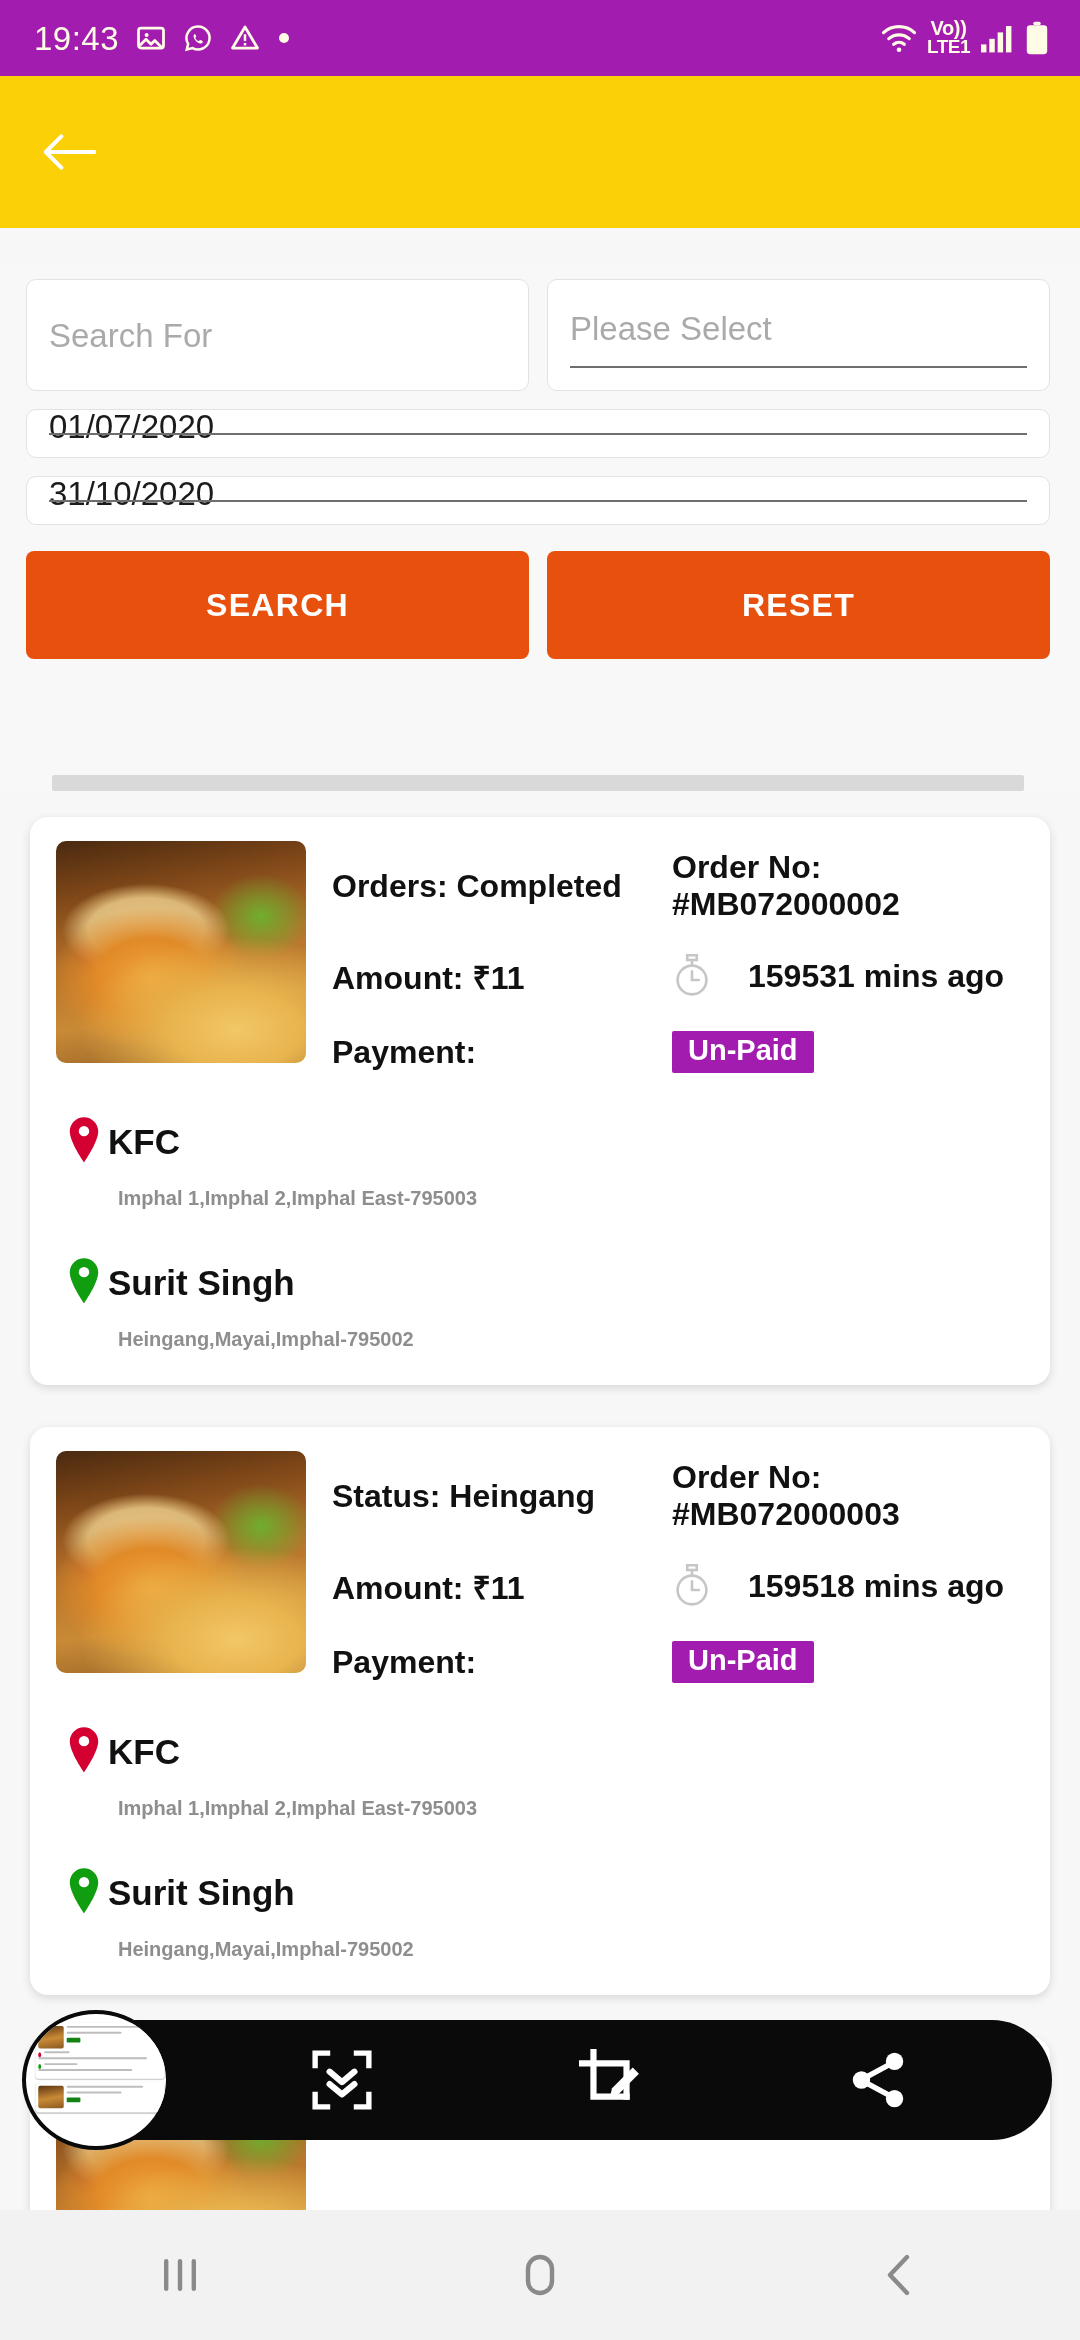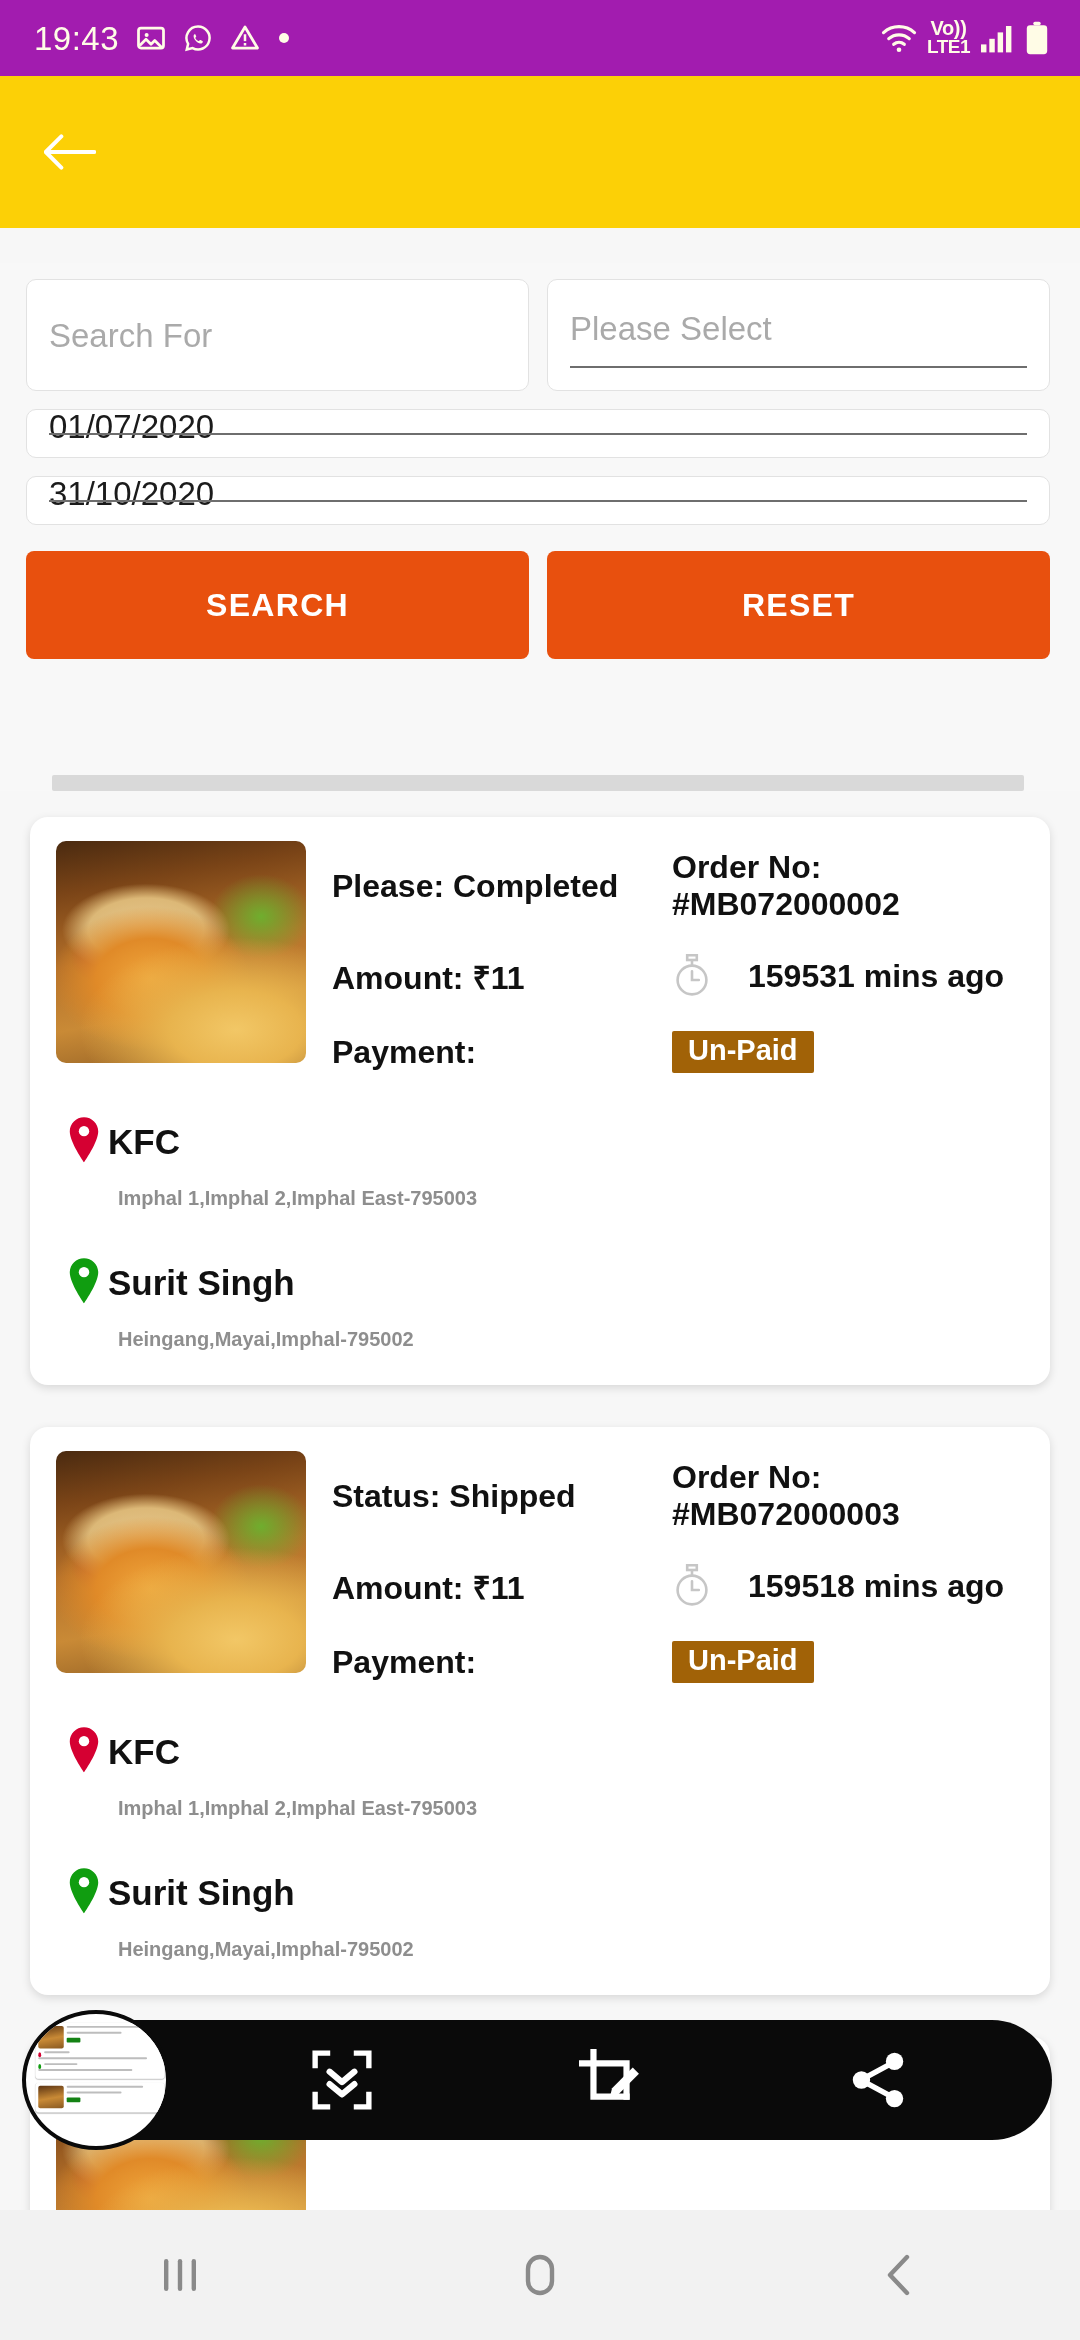--- a/index.html
+++ b/index.html
@@ -96,21 +96,21 @@
   .details{ flex:1; padding-top:8px; }
   .drow{
     display:flex; align-items:center;
     margin-bottom:30px; min-height:46px;
   }
   .drow:last-child{ margin-bottom:0; }
   .dleft{ width:340px; font-size:32px; font-weight:700; color:#111111; }
   .dright{ flex:1; font-size:32px; font-weight:700; color:#111111; display:flex; align-items:center; }
   .clock-ic{ margin-right:36px; display:flex; align-items:center; }
   .badge{
-    background:#a16207; color:#ffffff;
+    background:#a21caf; color:#ffffff;
     font-size:29px; font-weight:700;
     padding:5px 16px 8px 16px; border-radius:2px; line-height:1;
     display:inline-block;
   }
 
   .addr-block{ margin-top:40px; }
   .addr-head{ display:flex; align-items:center; gap:4px; padding-left:8px; }
   .addr-name{ font-size:35px; font-weight:700; color:#111111; }
   .addr-line{
     font-size:20px; color:#8e8e8e; margin-top:18px; padding-left:62px;font-weight:bold;
@@ -268,21 +268,21 @@
   <div class="scroll-divider"></div>
 </div>
 
 <div class="list">
 
   <div class="card">
     <div class="card-top">
       <div class="thumb"></div>
       <div class="details">
         <div class="drow">
-          <span class="dleft">Please: Completed</span>
+          <span class="dleft">Orders: Completed</span>
           <span class="dright">Order No: #MB072000002</span>
         </div>
         <div class="drow">
           <span class="dleft">Amount: ₹11</span>
           <span class="dright">
             <span class="clock-ic">
               <svg width="40" height="44" viewBox="0 0 20 22">
                   <rect x="7.6" y="0.6" width="4.8" height="2.4" fill="none" stroke="#c6c6c6" stroke-width="1.3"></rect>
                   <circle cx="10" cy="13" r="7.2" fill="none" stroke="#c6c6c6" stroke-width="1.3"></circle>
                   <path d="M10 8.6V13h3.4" fill="none" stroke="#c6c6c6" stroke-width="1.3" stroke-linecap="round"></path>
@@ -326,21 +326,21 @@
       </div>
       <div class="addr-line">Heingang,Mayai,Imphal-795002</div>
     </div>
   </div>
 
   <div class="card">
     <div class="card-top">
       <div class="thumb"></div>
       <div class="details">
         <div class="drow">
-          <span class="dleft">Status: Shipped</span>
+          <span class="dleft">Status: Heingang</span>
           <span class="dright">Order No: #MB072000003</span>
         </div>
         <div class="drow">
           <span class="dleft">Amount: ₹11</span>
           <span class="dright">
             <span class="clock-ic">
               <svg width="40" height="44" viewBox="0 0 20 22">
                   <rect x="7.6" y="0.6" width="4.8" height="2.4" fill="none" stroke="#c6c6c6" stroke-width="1.3"></rect>
                   <circle cx="10" cy="13" r="7.2" fill="none" stroke="#c6c6c6" stroke-width="1.3"></circle>
                   <path d="M10 8.6V13h3.4" fill="none" stroke="#c6c6c6" stroke-width="1.3" stroke-linecap="round"></path>

